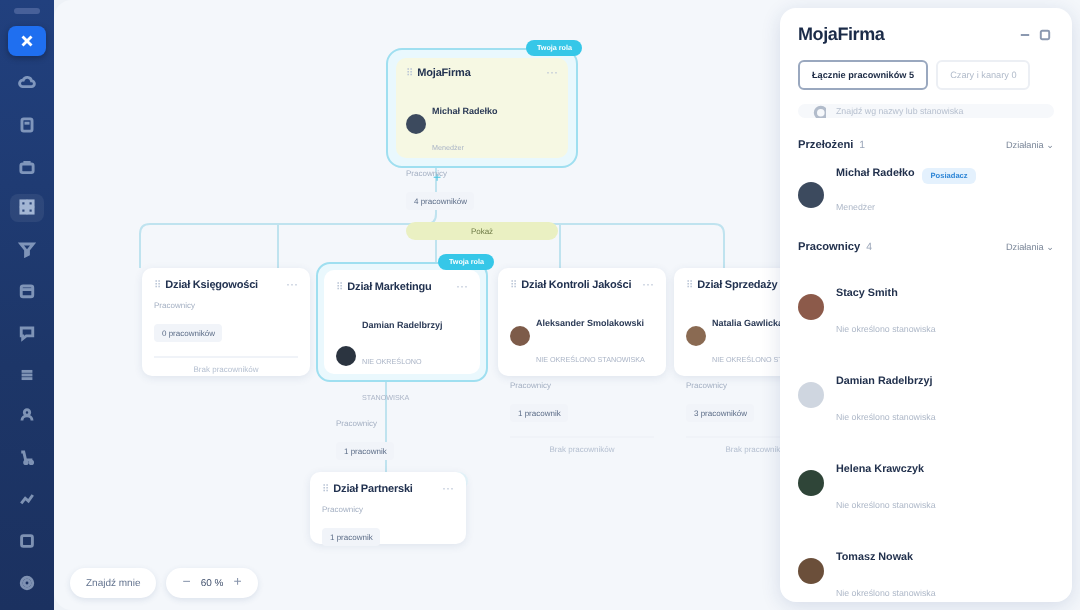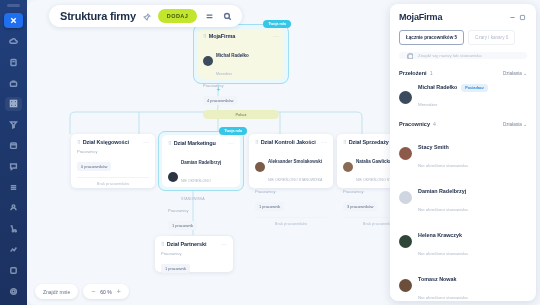--- a/index.html
+++ b/index.html
@@ -278,41 +278,20 @@
           <path d="M191 112 L195 112"></path>
           <line x1="191" y1="112" x2="191" y2="134"></line>
           <path d="M112 112 L112 134"></path>
           <path d="M253 112 L253 134"></path>
           <line x1="166" y1="190" x2="166" y2="236"></line>
         </svg>
       </div>
       <div class="plus-node" style="left:188px;top:86px;">+</div>
       <div class="plus-node" style="left:163px;top:186px;">+</div>
 
-      <div class="topbar">
-        <span class="topbar-title">Struktura firmy</span>
-        <span class="pin-ico">
-          <svg viewBox="0 0 10 10">
-              <path d="M6.2 1.4 8.6 3.8 6.8 4.6 5 8.6 1.4 5 5.4 3.2z"></path>
-            </svg>
-        </span>
-        <button class="add-btn">DODAJ</button>
-        <span class="tb-ico">
-          <svg viewBox="0 0 10 10">
-              <line x1="1.8" y1="3.4" x2="8.2" y2="3.4"></line>
-              <line x1="1.8" y1="6.2" x2="8.2" y2="6.2"></line>
-            </svg>
-        </span>
-        <span class="tb-ico">
-          <svg viewBox="0 0 10 10">
-              <circle cx="4.4" cy="4.4" r="2.7"></circle>
-              <line x1="6.5" y1="6.5" x2="8.6" y2="8.6"></line>
-            </svg>
-        </span>
-      </div>
 
       <div class="root-wrap">
         <div class="root-badge">Twoja rola</div>
         <div class="root-card">
           <div class="card-hd">
             <span class="grip">⠿</span>
             <span class="card-title">MojaFirma</span>
             <span class="card-dots">···</span>
           </div>
           <div class="person">

